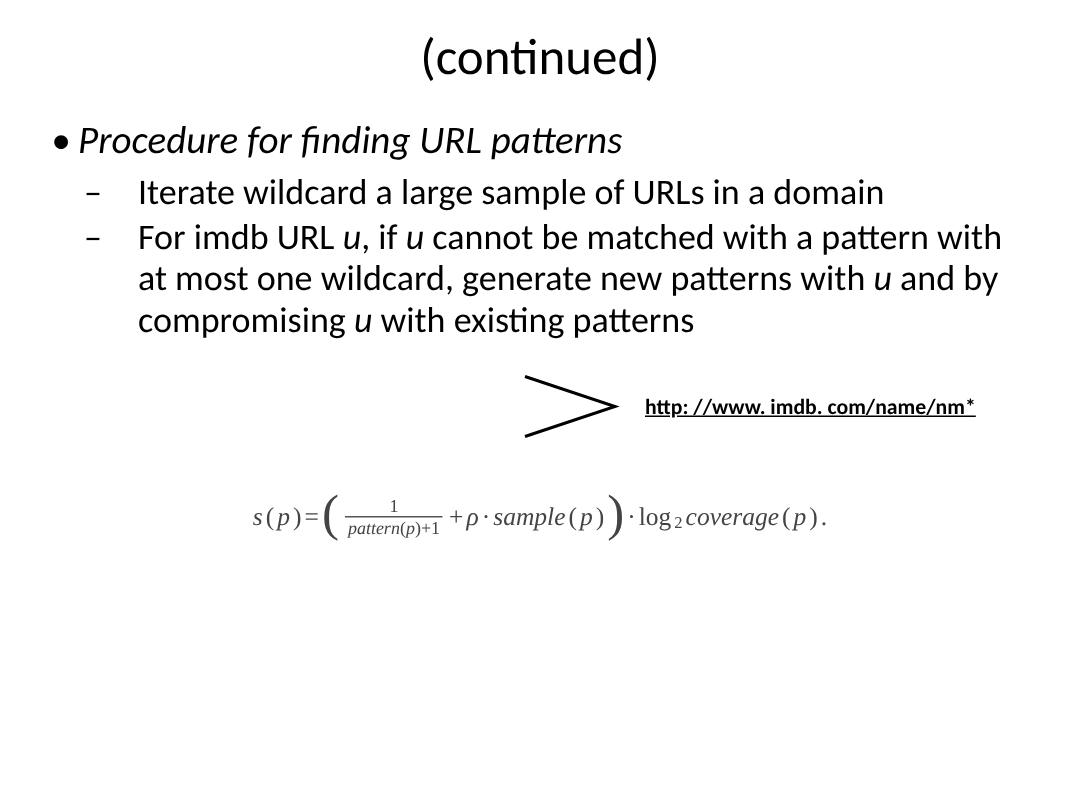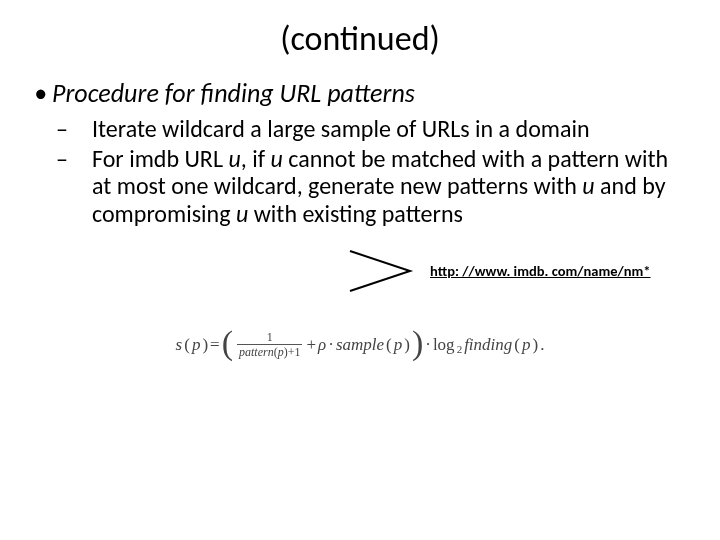--- a/index.html
+++ b/index.html
@@ -143,21 +143,21 @@
       <span class="it">ρ</span>
       <span> · </span>
       <span class="it">sample</span>
         <span>(</span>
         <span class="it">p</span>
         <span>)</span>
       <span class="paren">)</span>
       <span> · </span>
       <span>log</span>
         <span class="sub">2</span>
-      <span class="it">finding</span>
+      <span class="it">coverage</span>
         <span>(</span>
         <span class="it">p</span>
         <span>)</span>
         <span>.</span>
     </span>
   </div>
 
 </div>
 
 </body></html>

